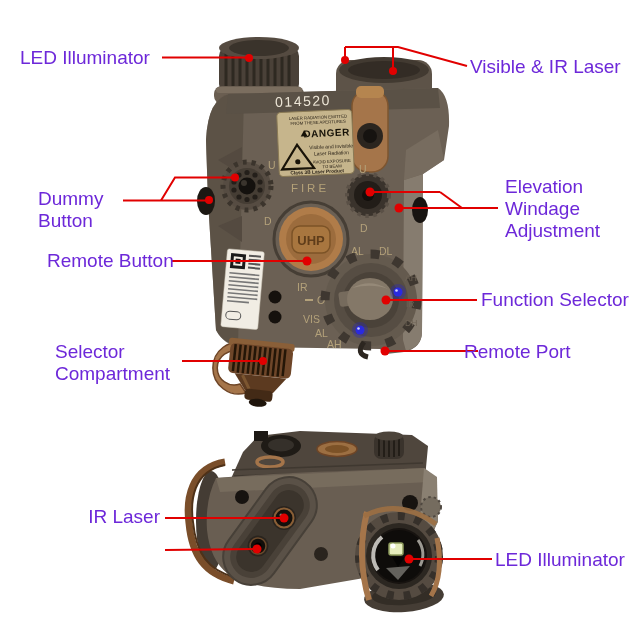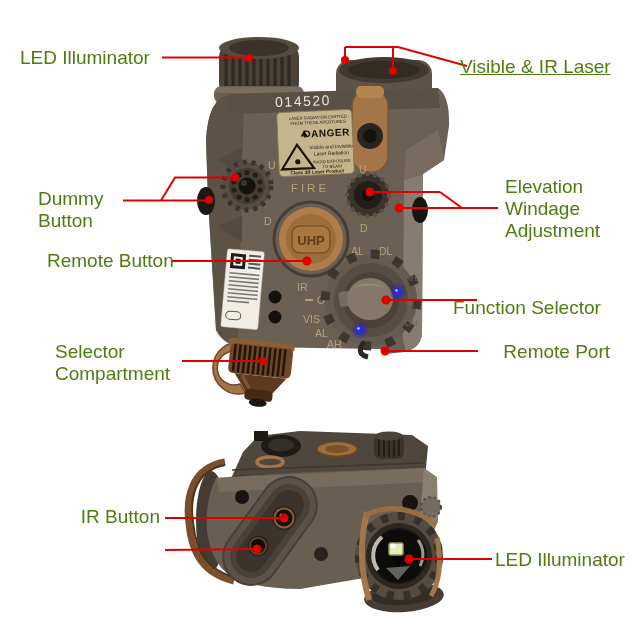--- a/index.html
+++ b/index.html
@@ -1,19 +1,19 @@
 <!DOCTYPE html>
 <html><head>
 <meta charset="utf-8">
 <style>
   html,body{margin:0;padding:0;background:#ffffff;}
   .stage{position:relative;width:640px;height:640px;background:#ffffff;overflow:hidden;
          font-family:"Liberation Sans",sans-serif;}
   .art{position:absolute;left:0;top:0;}
-  .lbl{position:absolute;font-size:19px;line-height:22px;font-weight:500;color:#4d7c0f;
+  .lbl{position:absolute;font-size:19px;line-height:22px;font-weight:500;color:#6d28d9;
        white-space:normal;}
   .lbl.r{text-align:right;}
   svg text{font-family:"Liberation Sans",sans-serif;}
 </style>
 </head>
 <body>
 
 <div class="stage">
 
 <svg class="art" width="640" height="640" viewBox="0 0 640 640">
@@ -296,32 +296,32 @@
     <circle cx="386" cy="300" r="4.5"></circle>
     <circle cx="385" cy="351" r="4.5"></circle>
     <circle cx="284" cy="518" r="4.5"></circle>
     <circle cx="257" cy="549" r="4.5"></circle>
     <circle cx="409" cy="559" r="4.5"></circle>
   </g>
 </svg>
 
 <div class="lbl" style="left:20px;top:47px;width:150px;">LED Illuminator</div>
 
-<div class="lbl" style="left:460px;top:56px;width:165px;text-decoration:underline;">Visible &amp; IR Laser</div>
+<div class="lbl" style="left:470px;top:56px;width:165px;">Visible &amp; IR Laser</div>
 
 <div class="lbl" style="left:505px;top:176px;width:120px;">Elevation Windage Adjustment</div>
 
 <div class="lbl" style="left:38px;top:188px;width:85px;">Dummy Button</div>
 
 <div class="lbl" style="left:47px;top:250px;width:130px;">Remote Button</div>
 
-<div class="lbl" style="left:453px;top:289px;width:160px;margin-top:8px;">Function Selector</div>
+<div class="lbl" style="left:481px;top:289px;width:160px;">Function Selector</div>
 
 <div class="lbl" style="left:55px;top:341px;width:140px;">Selector Compartment</div>
 
-<div class="lbl" style="left:480px;top:341px;width:130px;text-align:right;">Remote Port</div>
-
-<div class="lbl r" style="left:60px;top:506px;width:100px;">IR Button</div>
+<div class="lbl" style="left:464px;top:341px;width:130px;">Remote Port</div>
+
+<div class="lbl r" style="left:60px;top:506px;width:100px;">IR Laser</div>
 
 
 <div class="lbl" style="left:495px;top:549px;width:140px;">LED Illuminator</div>
 
 </div>
 
 </body></html>

